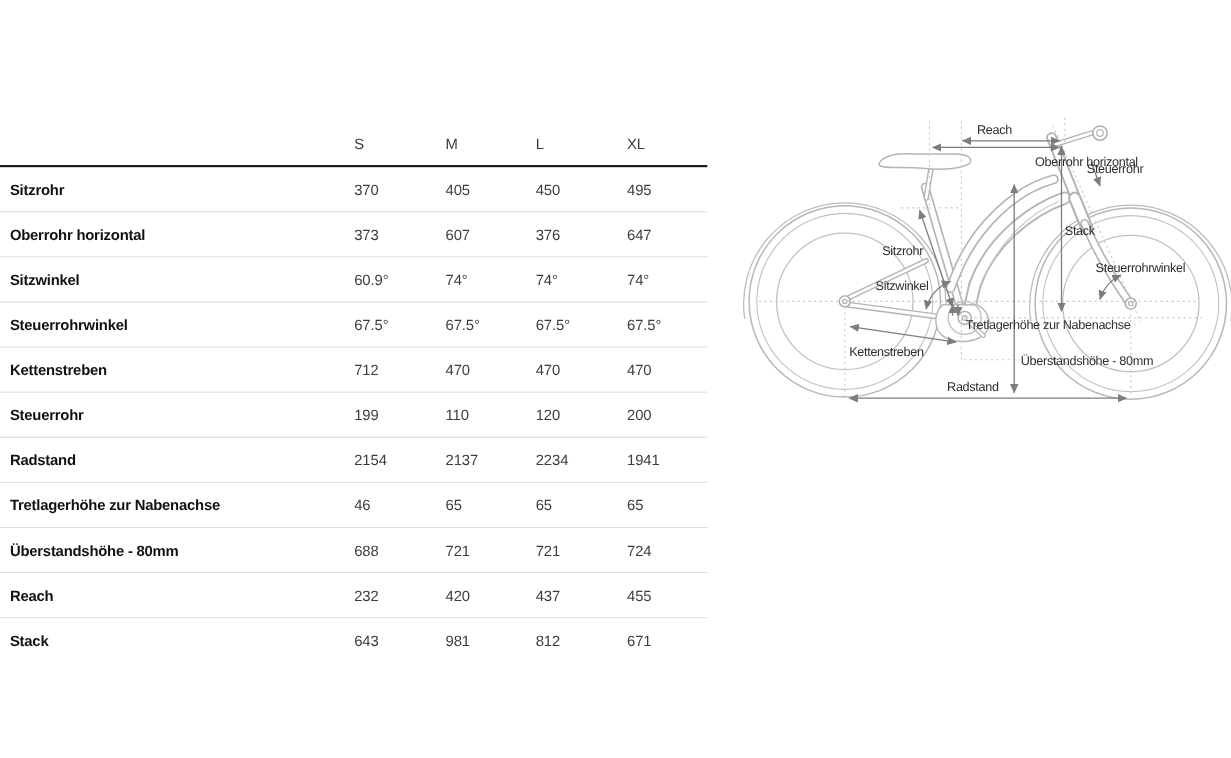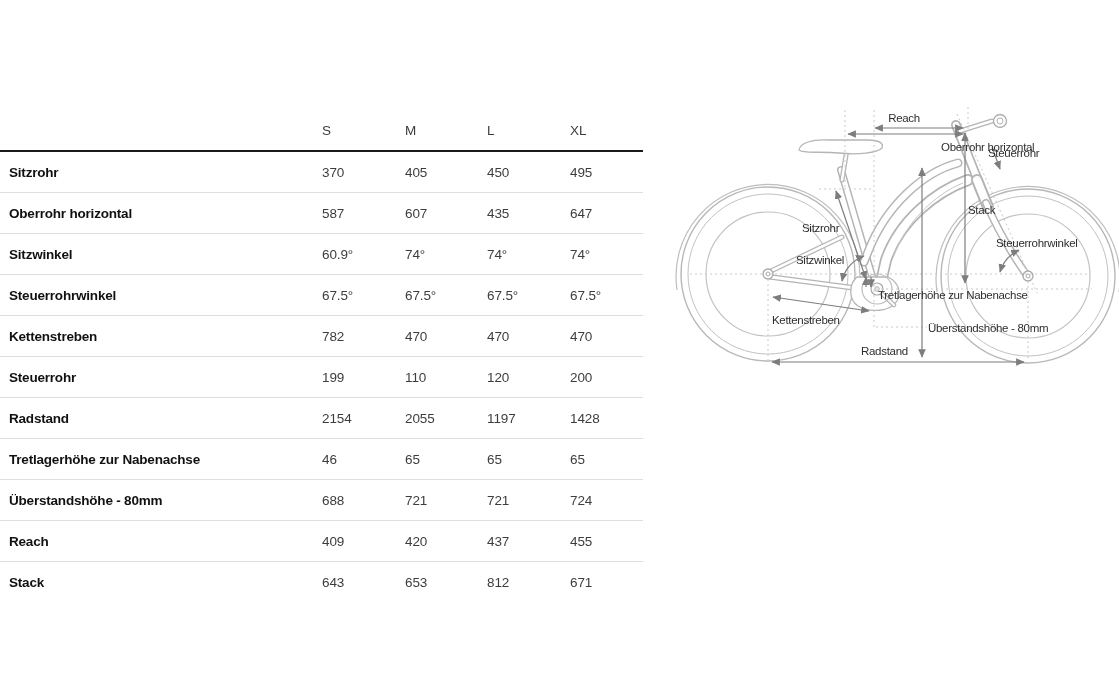--- a/index.html
+++ b/index.html
@@ -50,85 +50,85 @@
 
   <div class="t-row">
     <span class="lbl">Sitzrohr</span>
     <span>370</span>
     <span>405</span>
     <span>450</span>
     <span>495</span>
   </div>
   <div class="t-row">
     <span class="lbl">Oberrohr horizontal</span>
-    <span>587</span>
+    <span>373</span>
     <span>607</span>
-    <span>435</span>
+    <span>376</span>
     <span>647</span>
   </div>
   <div class="t-row">
     <span class="lbl">Sitzwinkel</span>
     <span>60.9°</span>
     <span>74°</span>
     <span>74°</span>
     <span>74°</span>
   </div>
   <div class="t-row">
     <span class="lbl">Steuerrohrwinkel</span>
     <span>67.5°</span>
     <span>67.5°</span>
     <span>67.5°</span>
     <span>67.5°</span>
   </div>
   <div class="t-row">
     <span class="lbl">Kettenstreben</span>
-    <span>782</span>
+    <span>712</span>
     <span>470</span>
     <span>470</span>
     <span>470</span>
   </div>
   <div class="t-row">
     <span class="lbl">Steuerrohr</span>
     <span>199</span>
     <span>110</span>
     <span>120</span>
     <span>200</span>
   </div>
   <div class="t-row">
     <span class="lbl">Radstand</span>
     <span>2154</span>
-    <span>2055</span>
-    <span>1197</span>
-    <span>1428</span>
+    <span>2137</span>
+    <span>2234</span>
+    <span>1941</span>
   </div>
   <div class="t-row">
     <span class="lbl">Tretlagerhöhe zur Nabenachse</span>
     <span>46</span>
     <span>65</span>
     <span>65</span>
     <span>65</span>
   </div>
   <div class="t-row">
     <span class="lbl">Überstandshöhe - 80mm</span>
     <span>688</span>
     <span>721</span>
     <span>721</span>
     <span>724</span>
   </div>
   <div class="t-row">
     <span class="lbl">Reach</span>
-    <span>409</span>
+    <span>232</span>
     <span>420</span>
     <span>437</span>
     <span>455</span>
   </div>
   <div class="t-row">
     <span class="lbl">Stack</span>
     <span>643</span>
-    <span>653</span>
+    <span>981</span>
     <span>812</span>
     <span>671</span>
   </div>
 </div>
 
 <svg class="diagram" viewBox="670 95 449 290" xmlns="http://www.w3.org/2000/svg">
   <defs>
     <marker id="arw" viewBox="0 0 8 8" refX="7" refY="4" markerWidth="7.5" markerHeight="7.5" orient="auto-start-reverse">
       <path d="M0,0.6 L7.6,4 L0,7.4 z" fill="#7d7d7d"></path>
     </marker>

